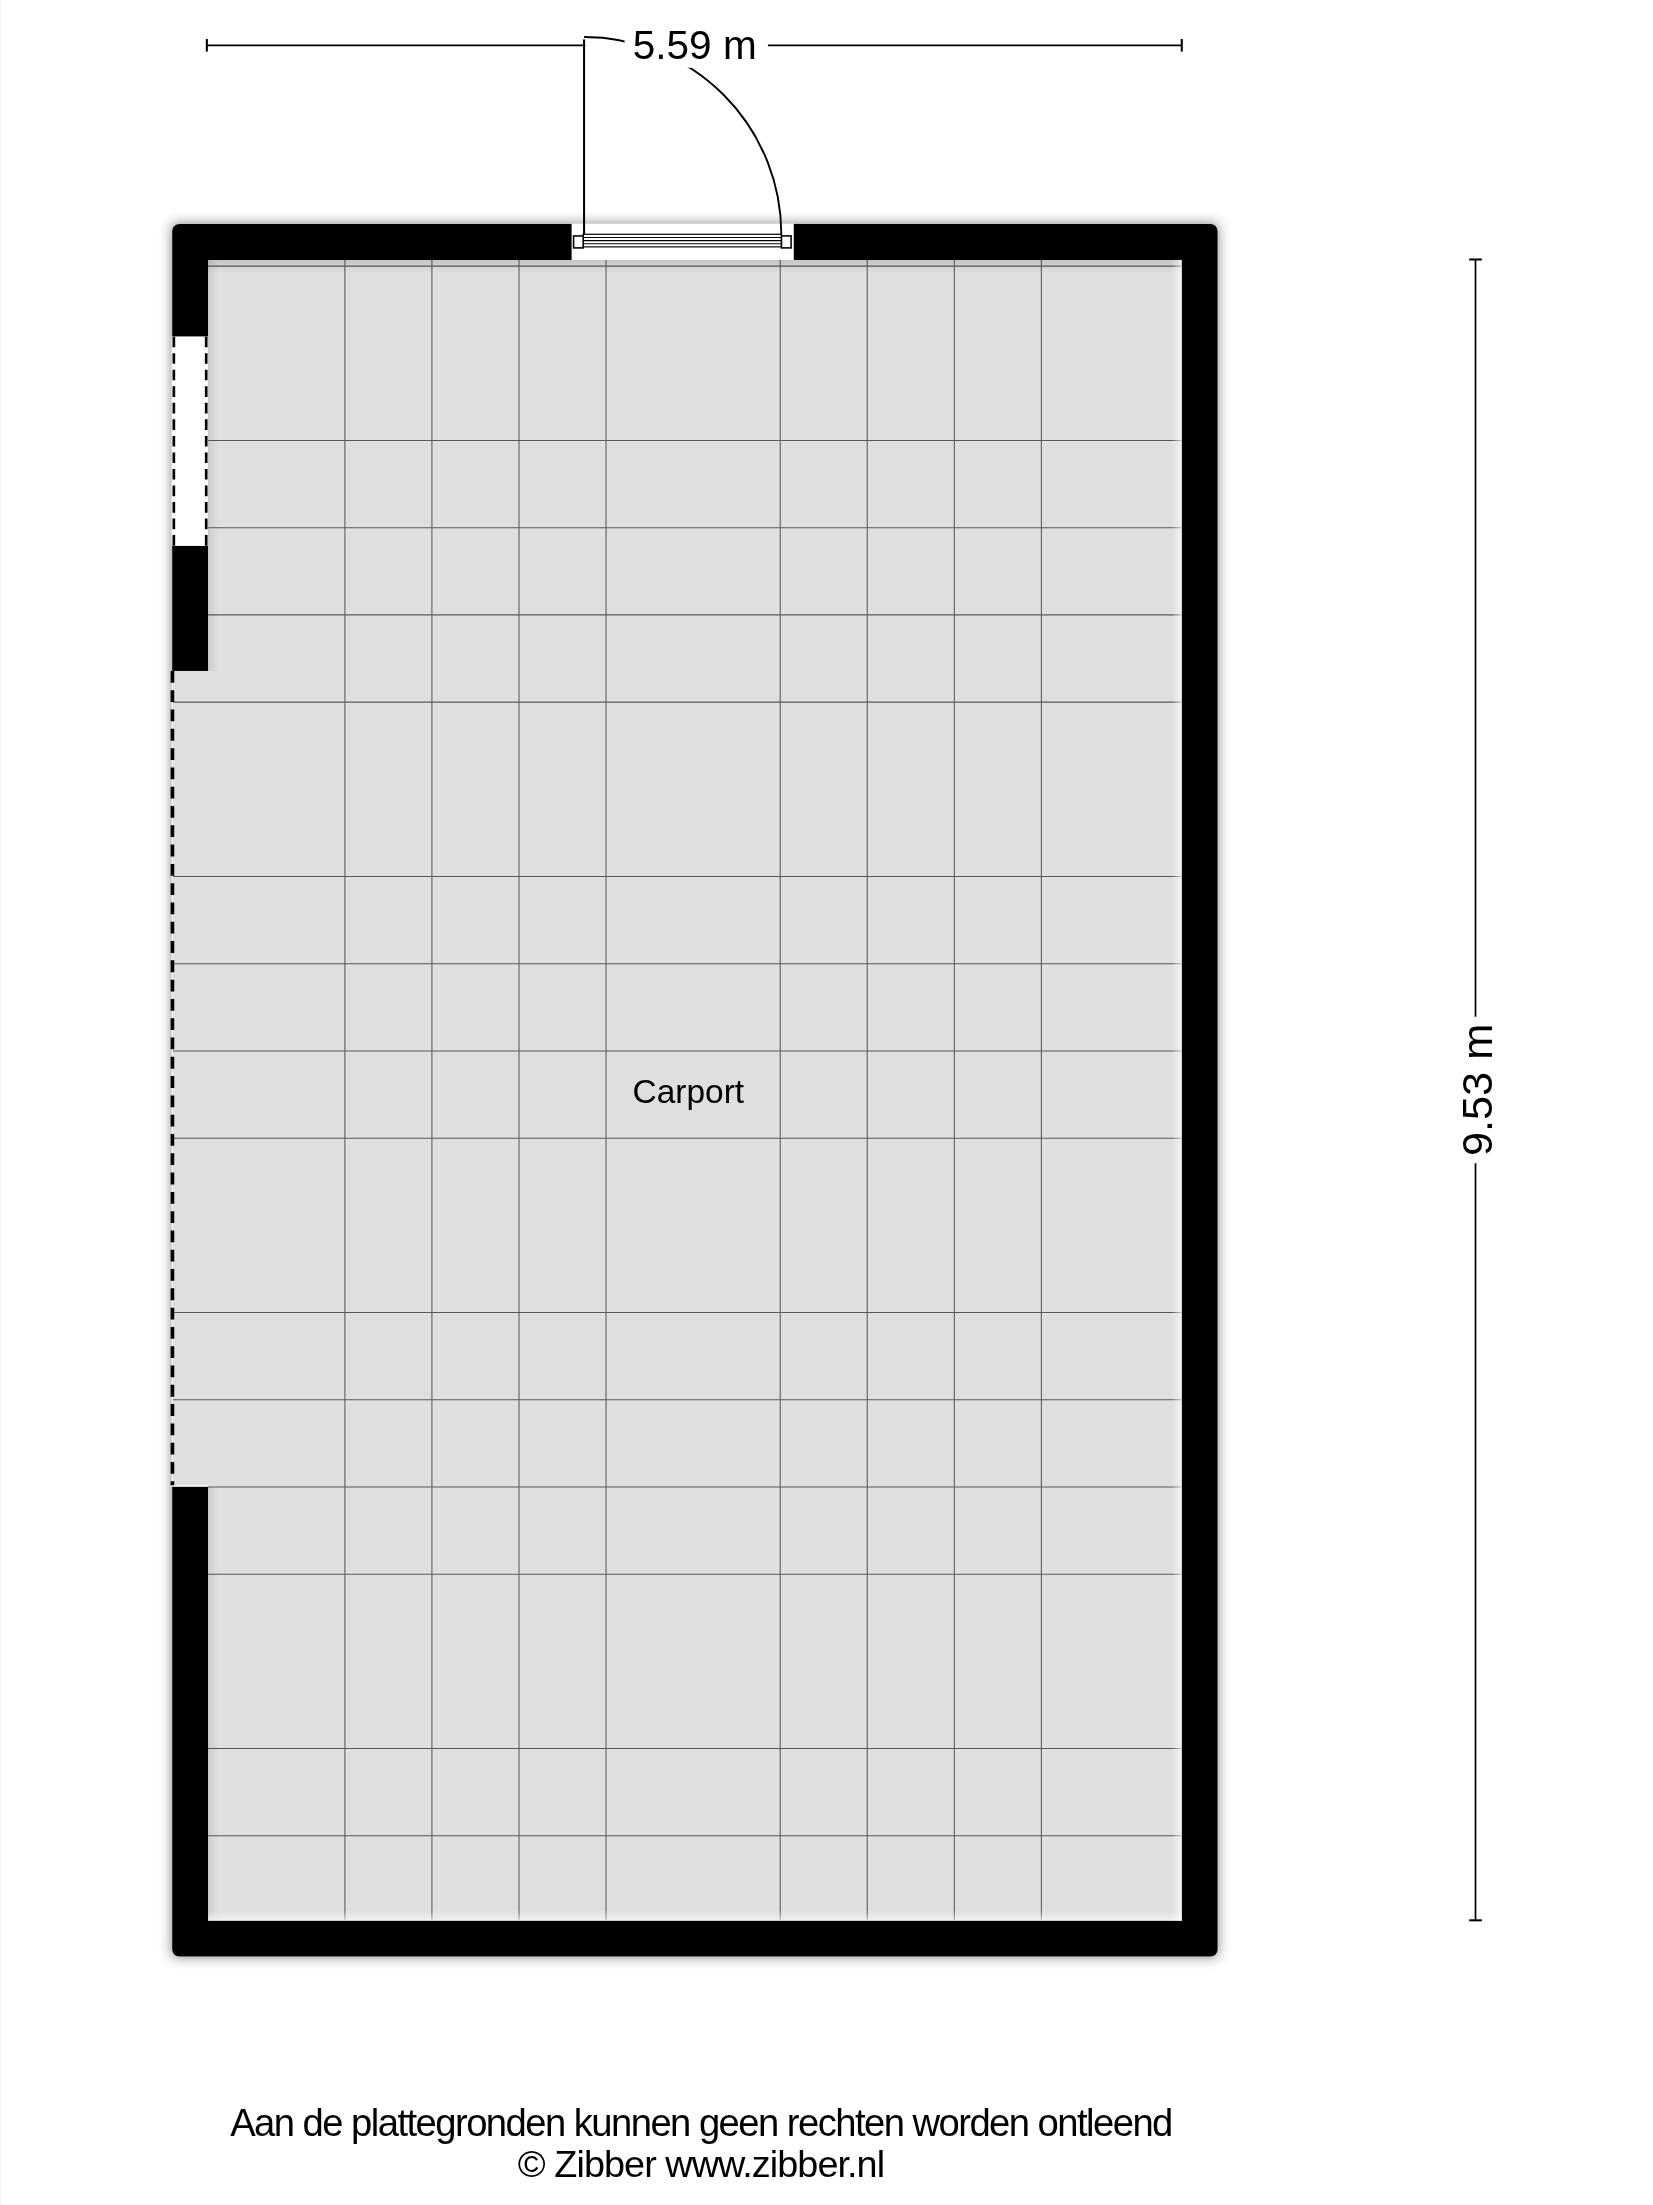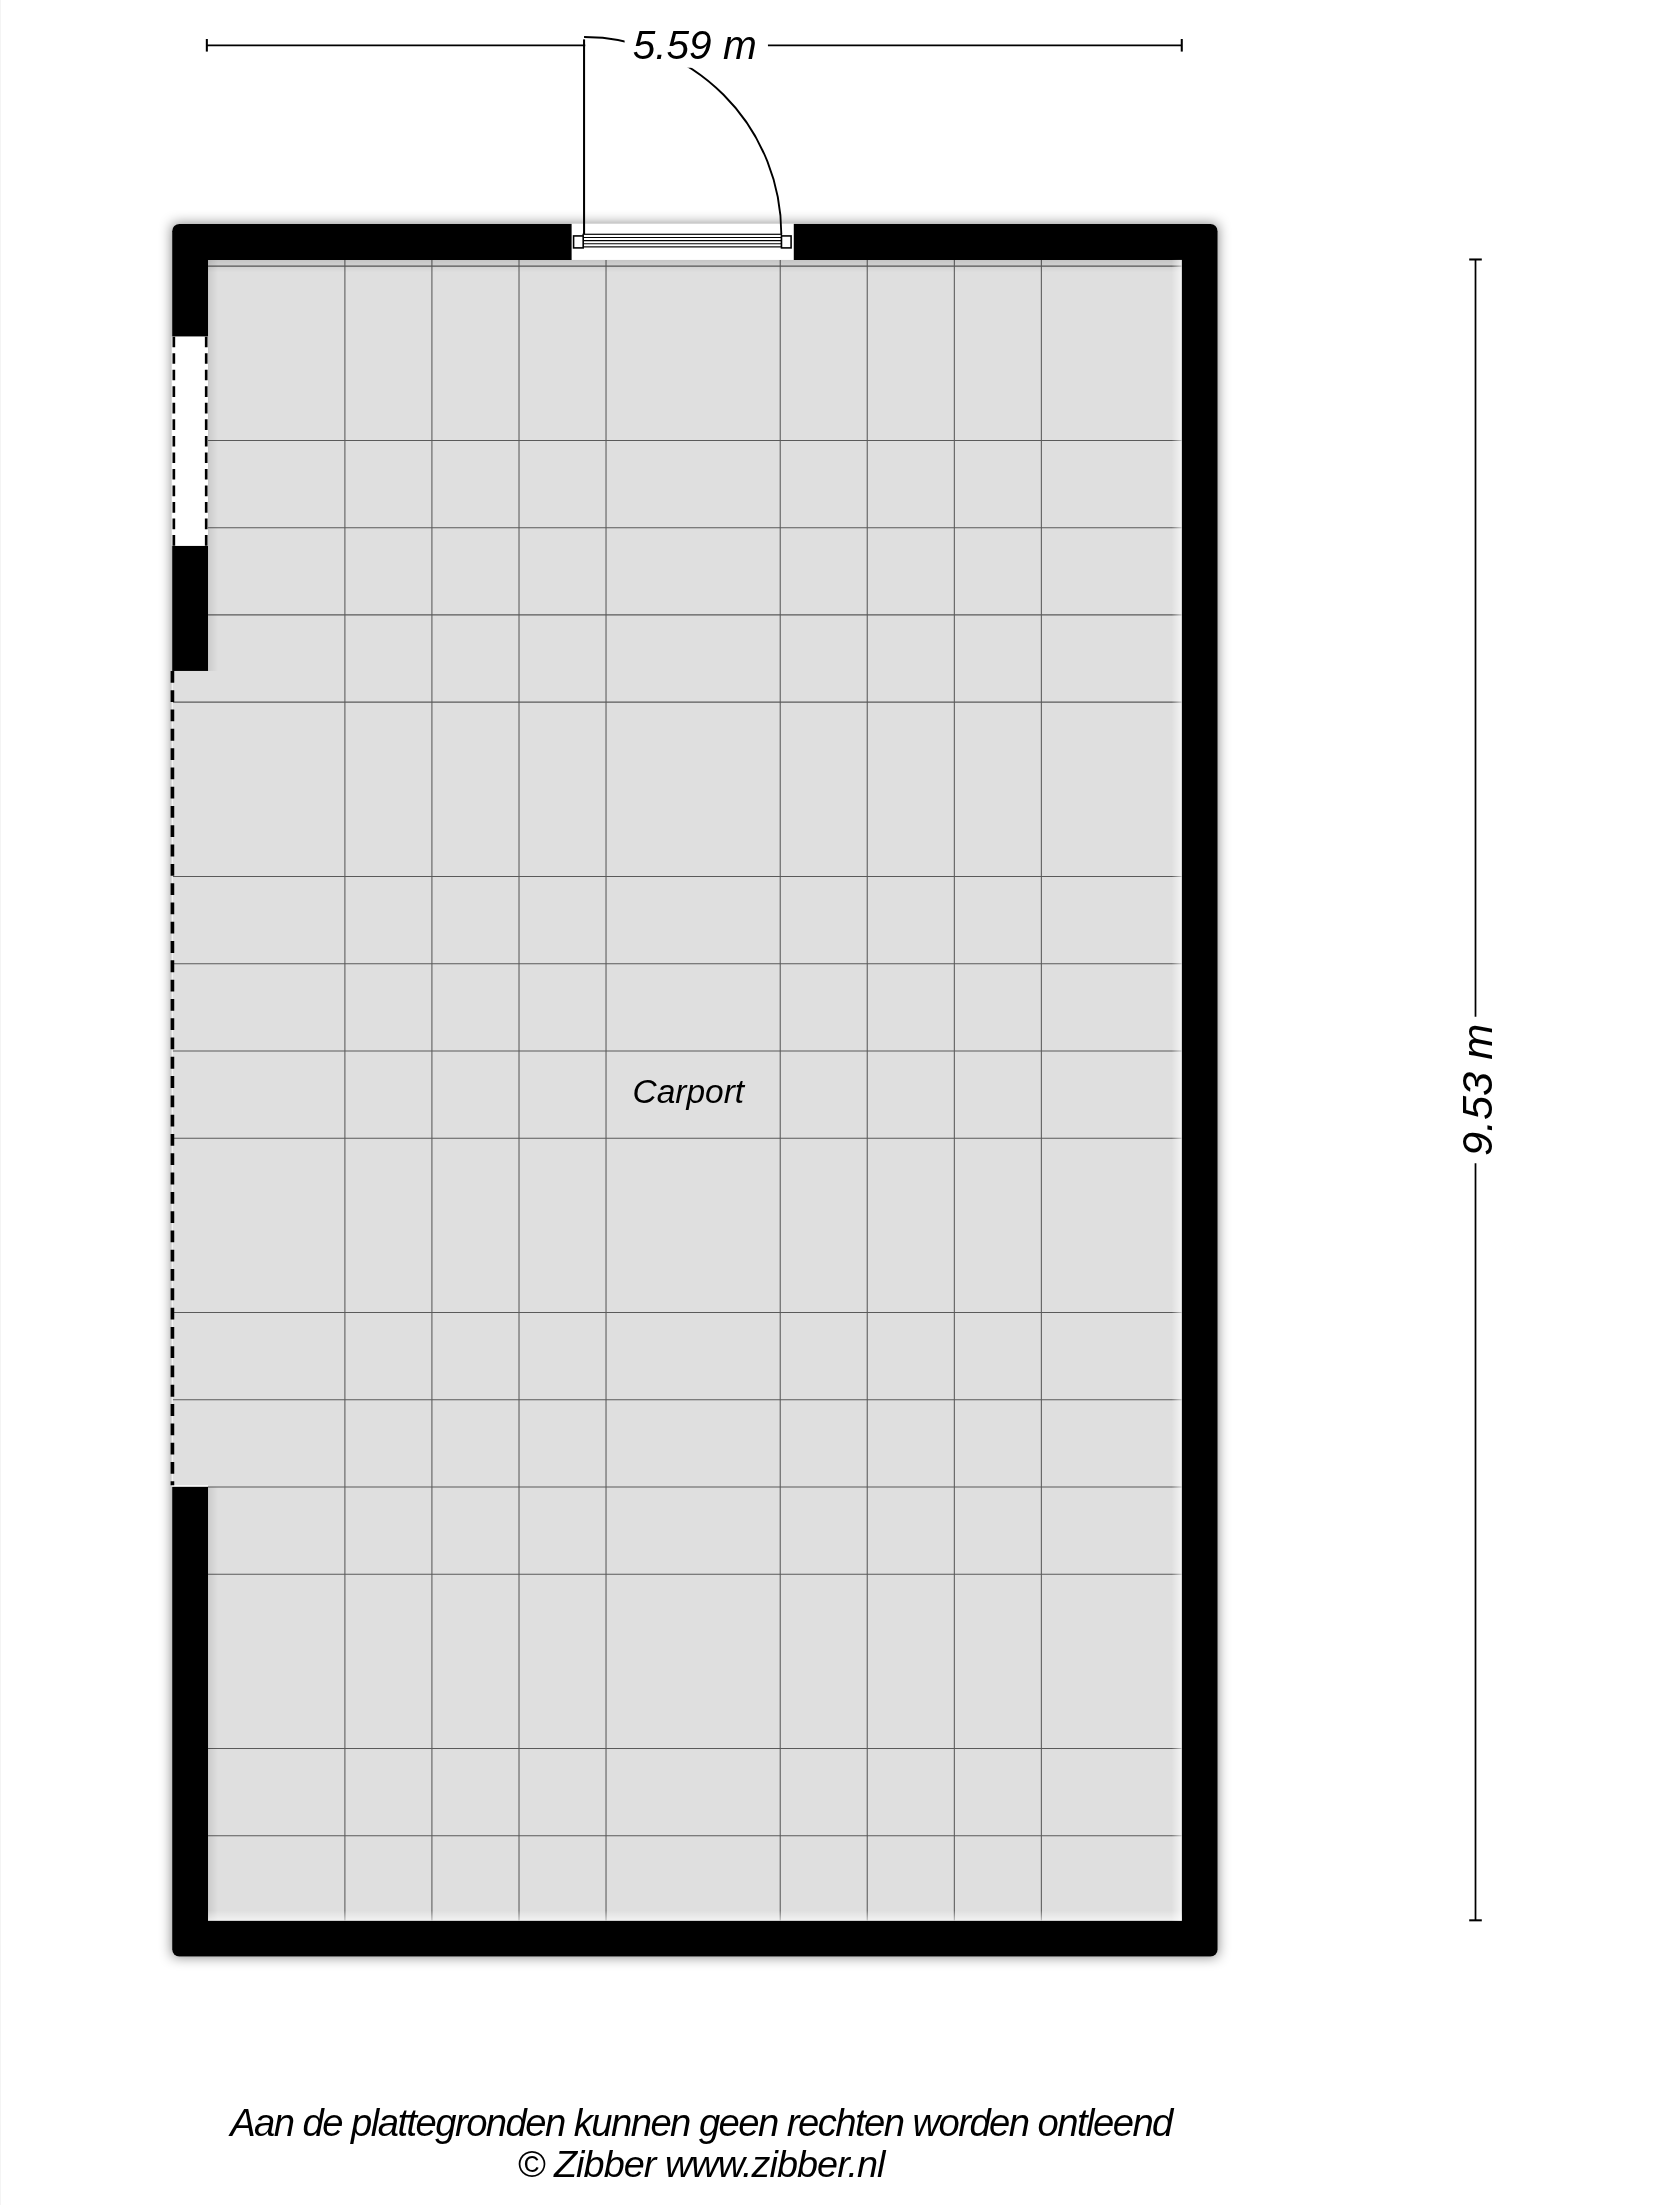--- a/index.html
+++ b/index.html
@@ -1,17 +1,17 @@
 <!DOCTYPE html>
 <html style="font-size:12.6px"><head>
 <meta charset="utf-8">
 <style>
   html,body{margin:0;padding:0;background:#ffffff;}
   .page{width:1654px;height:2205px;position:relative;background:#a3a3a3;overflow:hidden;
-        font-family:"Liberation Sans", sans-serif;font-style:italic;}
+        font-family:"Liberation Sans", sans-serif;}
   svg{display:block;}
 </style>
 </head>
 <body>
 <div class="page">
 <svg width="1654" height="2205" viewBox="0 0 2100 2800" xmlns="http://www.w3.org/2000/svg">
   <defs>
     <filter id="softblur" x="-10%" y="-10%" width="120%" height="120%">
       <feGaussianBlur stdDeviation="8"></feGaussianBlur>
     </filter>

